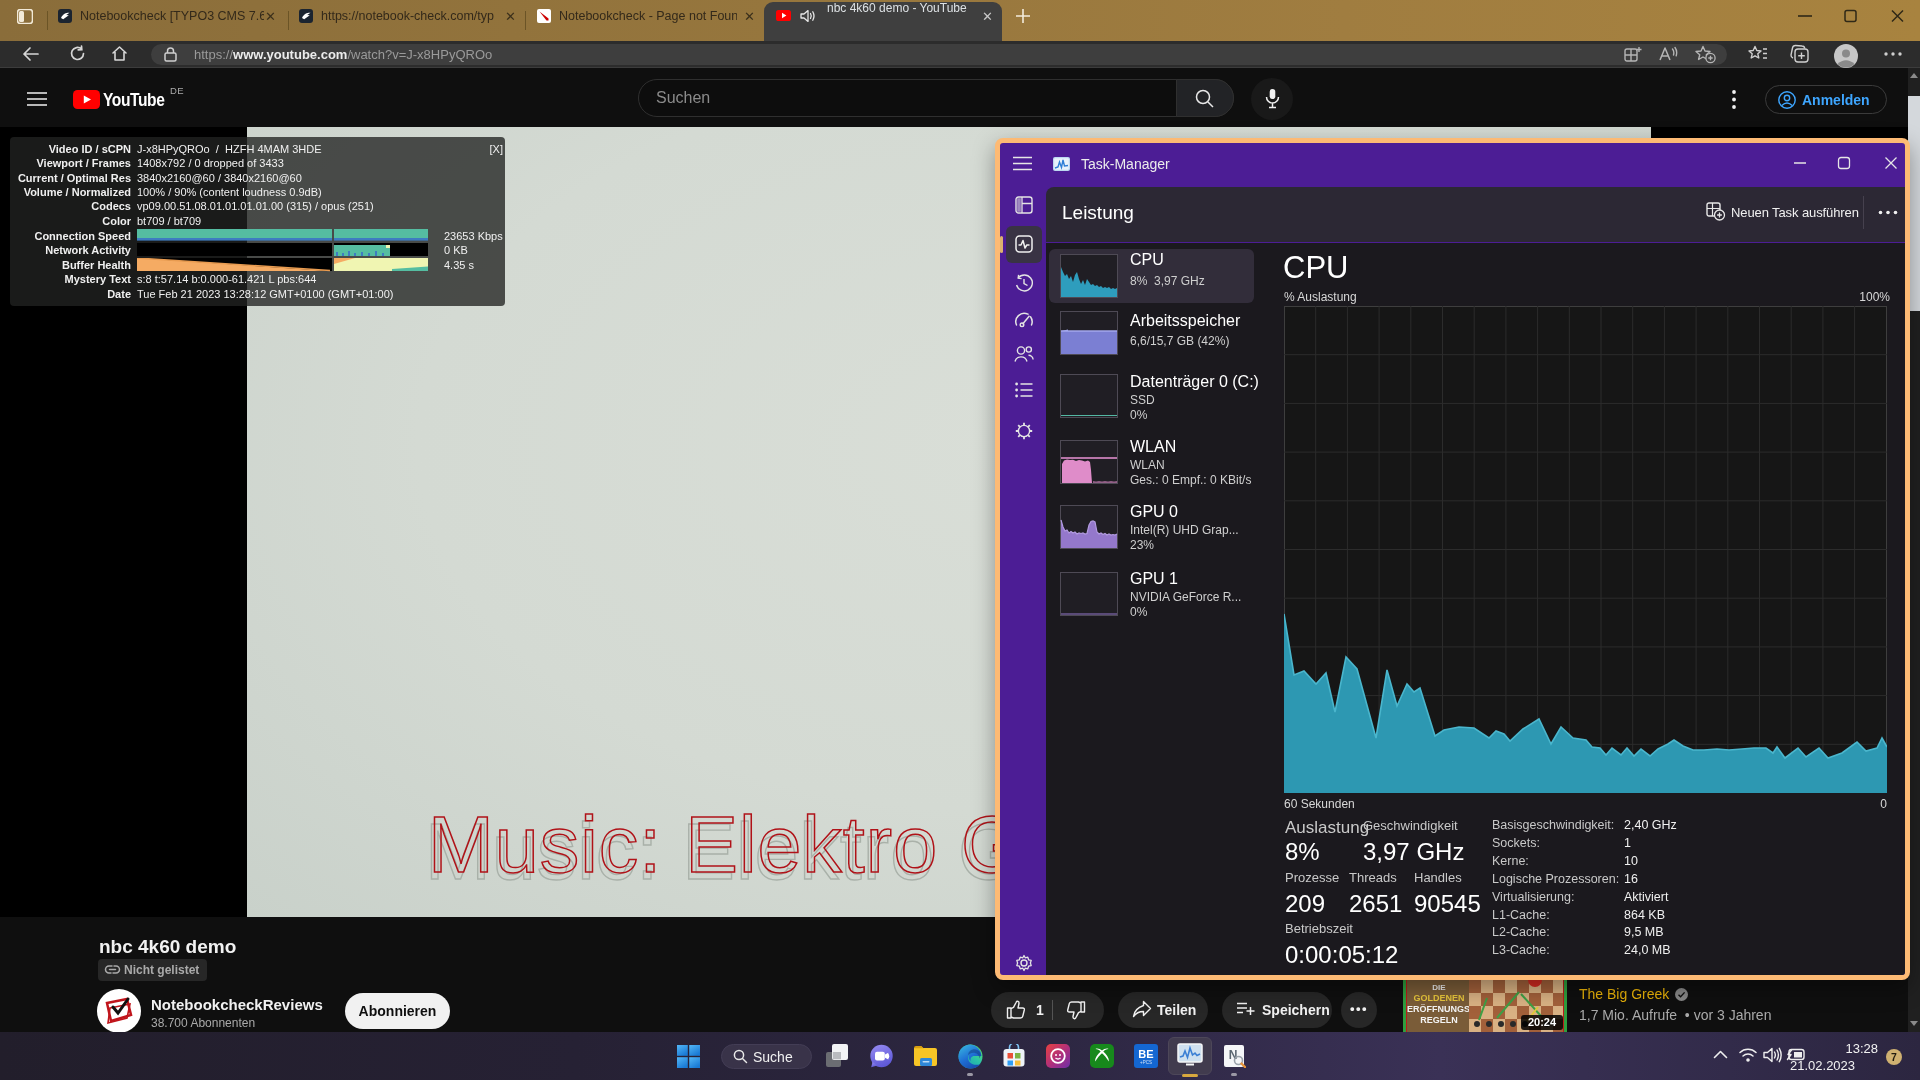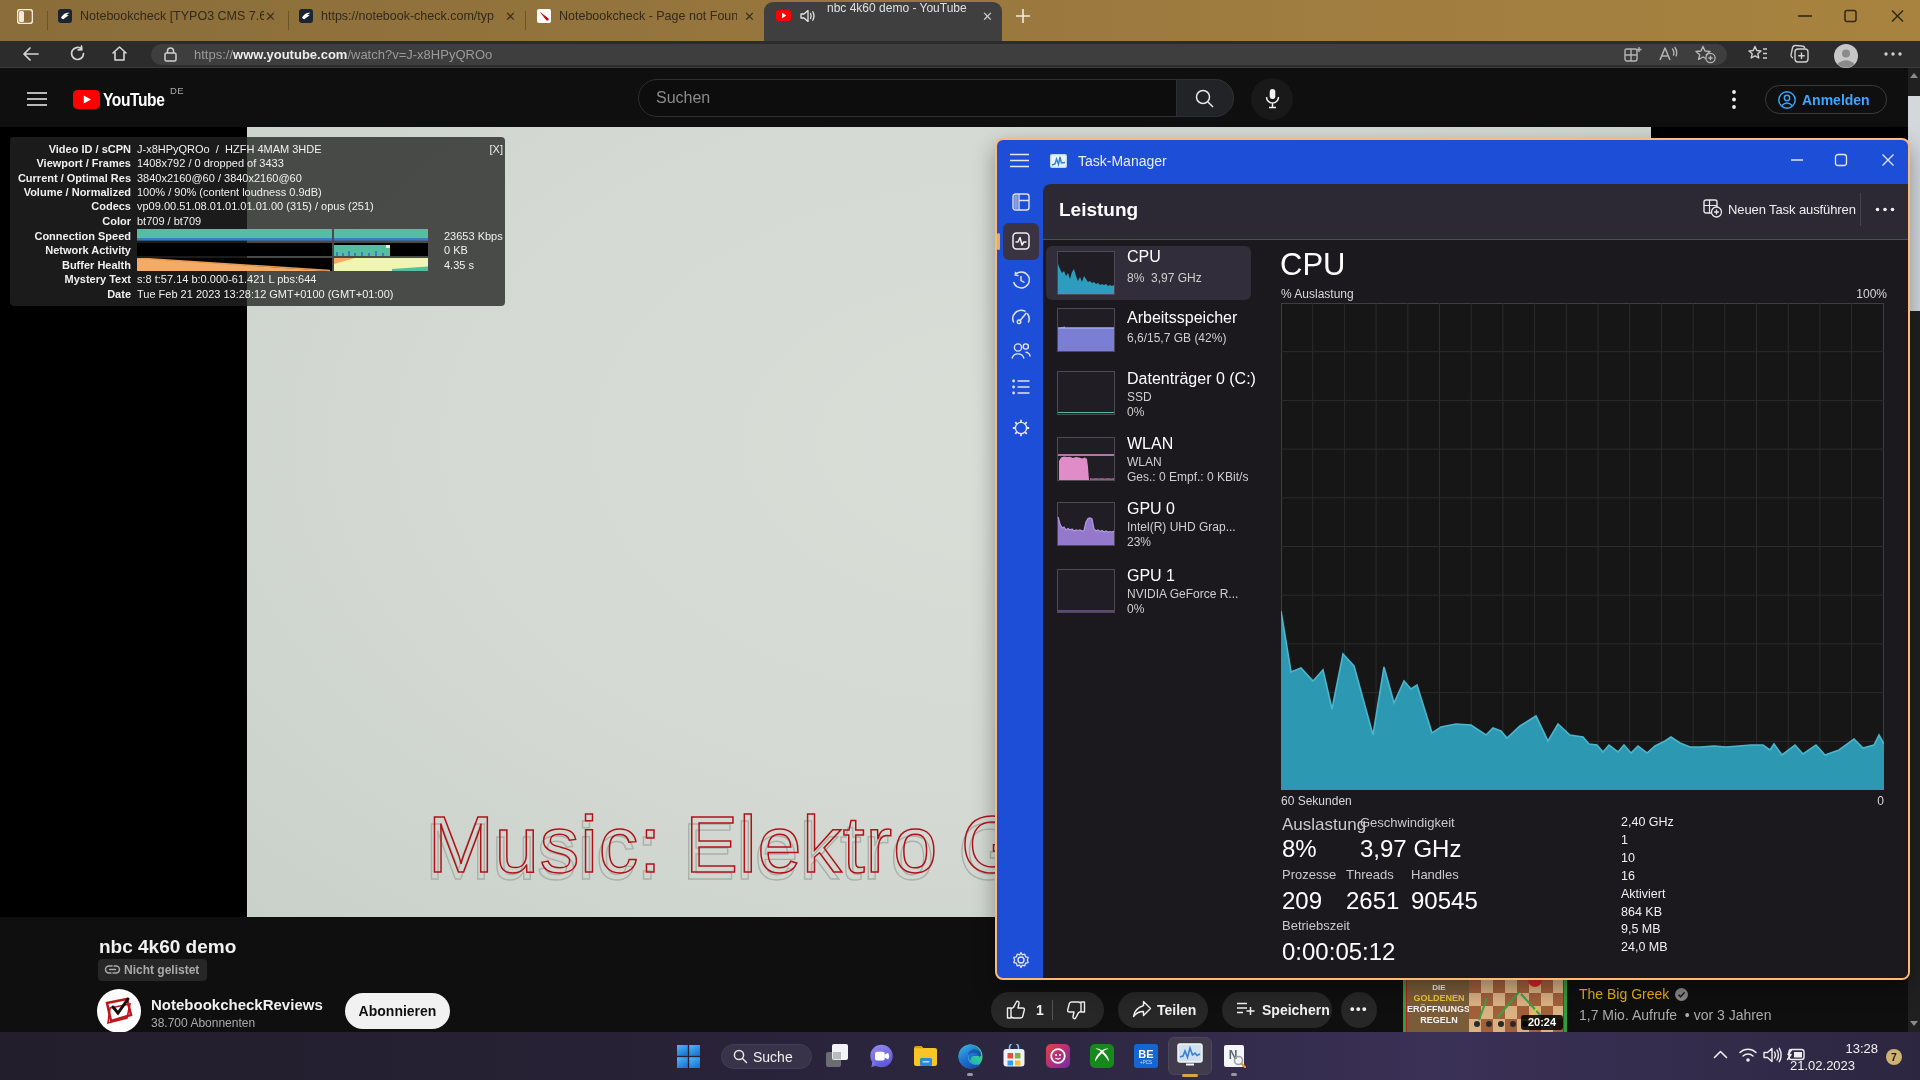--- a/index.html
+++ b/index.html
@@ -33,21 +33,21 @@
   .slab { position:absolute; right:399px; font-weight:bold; text-align:right; white-space:nowrap; }
   .sval { position:absolute; left:127px; white-space:nowrap; }
   
   #vtitle { position:absolute; left:99px; top:936px; font-size:19px; font-weight:bold; color:#f1f1f1; }
   #chip { position:absolute; left:98px; top:959px; height:22px; background:#272727; border-radius:4px;
     color:#aaa; font-size:12px; font-weight:bold; padding:0 8px 0 26px; line-height:22px;}
   .ybtn { position:absolute; top:992px; height:36px; background:#272727; border-radius:18px;
     color:#f1f1f1; font-size:14px; font-weight:bold; }
   
   #tm { position:absolute; left:995px; top:138px; width:915px; height:842px;
-    background:#1d4ed8; border:2px solid #fdba74; border-radius:8px;
+    background:#4c1d95; border:5px solid #fdba74; border-radius:8px;
     box-shadow:0 8px 22px rgba(0,0,0,0.35); overflow:hidden; }
   
   #taskbar { position:absolute; left:0; top:1032px; width:1920px; height:48px;
     background:linear-gradient(90deg,#221e2b 0%,#262134 30%,#2d2742 55%,#3a3156 75%,#322b4a 90%,#2c2640 100%); }
 </style>
 </head>
 <body>
 
 <div id="tabbar"></div>
 <div id="activetab"></div>
@@ -434,21 +434,21 @@
     <circle cx="9" cy="9" r="5.6" fill="none" stroke="#e4e4e4" stroke-width="1.4"></circle>
     <g stroke="#e4e4e4" stroke-width="1.8">
       <path d="M9 0.8 V3.2 M9 14.8 V17.2 M0.8 9 H3.2 M14.8 9 H17.2 M3.2 3.2 L4.9 4.9 M13.1 13.1 L14.8 14.8 M3.2 14.8 L4.9 13.1 M13.1 4.9 L14.8 3.2"></path>
     </g>
   </svg>
   <svg class="abs" style="left:1011px;top:950px" width="18" height="18" viewBox="0 0 18 18">
     <circle cx="9" cy="9" r="3" fill="none" stroke="#e4e4e4" stroke-width="1.4"></circle>
     <path d="M9 1.5 L10.2 3.8 L12.8 3.2 L13.6 5.8 L16.2 6.4 L15.4 9 L16.2 11.6 L13.6 12.2 L12.8 14.8 L10.2 14.2 L9 16.5 L7.8 14.2 L5.2 14.8 L4.4 12.2 L1.8 11.6 L2.6 9 L1.8 6.4 L4.4 5.8 L5.2 3.2 L7.8 3.8 Z" fill="none" stroke="#e4e4e4" stroke-width="1.3" stroke-linejoin="round"></path>
   </svg>
 
-  <div class="abs" style="left:1058px;top:198px;font-size:19px;font-weight:bold;color:#fff">Leistung</div>
+  <div class="abs" style="left:1058px;top:198px;font-size:19px;font-weight:normal;color:#fff">Leistung</div>
   <svg class="abs" style="left:1702px;top:198px" width="20" height="19" viewBox="0 0 20 19">
     <rect x="1" y="1" width="13" height="13" rx="2" fill="none" stroke="#e8e8e8" stroke-width="1.4"></rect>
     <path d="M6.5 1 V14 M1 6.5 H14" stroke="#e8e8e8" stroke-width="1.2"></path>
     <circle cx="13.5" cy="13" r="5" fill="#2a2631" stroke="#e8e8e8" stroke-width="1.3"></circle>
     <path d="M13.5 10.6 V15.4 M11.1 13 H15.9" stroke="#e8e8e8" stroke-width="1.3"></path>
   </svg>
   <div class="abs" style="left:1727px;top:201px;font-size:13px;color:#f0f0f0;letter-spacing:-0.1px">Neuen Task ausführen</div>
   <div class="abs" style="left:1859px;top:192px;width:1px;height:33px;background:#46414e"></div>
   <svg class="abs" style="left:1874px;top:206px" width="20" height="5" viewBox="0 0 20 5">
         <circle cx="2.5" cy="2.5" r="1.8" fill="#f0f0f0"></circle>
@@ -523,20 +523,21 @@
   <div class="abs" style="left:1359px;top:814px;font-size:13px;color:#c9c9c9">Geschwindigkeit</div>
   <div class="abs" style="left:1359px;top:834px;font-size:24px;color:#fff">3,97 GHz</div>
   <div class="abs" style="left:1281px;top:866px;font-size:13px;color:#c9c9c9">Prozesse</div>
   <div class="abs" style="left:1281px;top:886px;font-size:24px;color:#fff">209</div>
   <div class="abs" style="left:1345px;top:866px;font-size:13px;color:#c9c9c9">Threads</div>
   <div class="abs" style="left:1345px;top:886px;font-size:24px;color:#fff">2651</div>
   <div class="abs" style="left:1410px;top:866px;font-size:13px;color:#c9c9c9">Handles</div>
   <div class="abs" style="left:1410px;top:886px;font-size:24px;color:#fff">90545</div>
   <div class="abs" style="left:1281px;top:917px;font-size:13px;color:#c9c9c9">Betriebszeit</div>
   <div class="abs" style="left:1281px;top:937px;font-size:24px;color:#fff">0:00:05:12</div>
+  <div class="abs" style="left:1488px;top:813px;font-size:12.5px;color:#c9c9c9;line-height:17.9px">Basisgeschwindigkeit:<br>Sockets:<br>Kerne:<br>Logische Prozessoren:<br>Virtualisierung:<br>L1-Cache:<br>L2-Cache:<br>L3-Cache:</div>
   <div class="abs" style="left:1620px;top:813px;font-size:12.5px;color:#f0f0f0;line-height:17.9px">2,40 GHz<br>1<br>10<br>16<br>Aktiviert<br>864 KB<br>9,5 MB<br>24,0 MB</div>
  </div>
 </div>
 
 <div id="taskbar"></div>
 
 <svg class="abs" style="left:677px;top:1045px" width="23" height="23" viewBox="0 0 23 23">
   <defs>
       <linearGradient id="wing" x1="0" y1="0" x2="0.6" y2="1">
     <stop offset="0" stop-color="#53b7f7"></stop>

